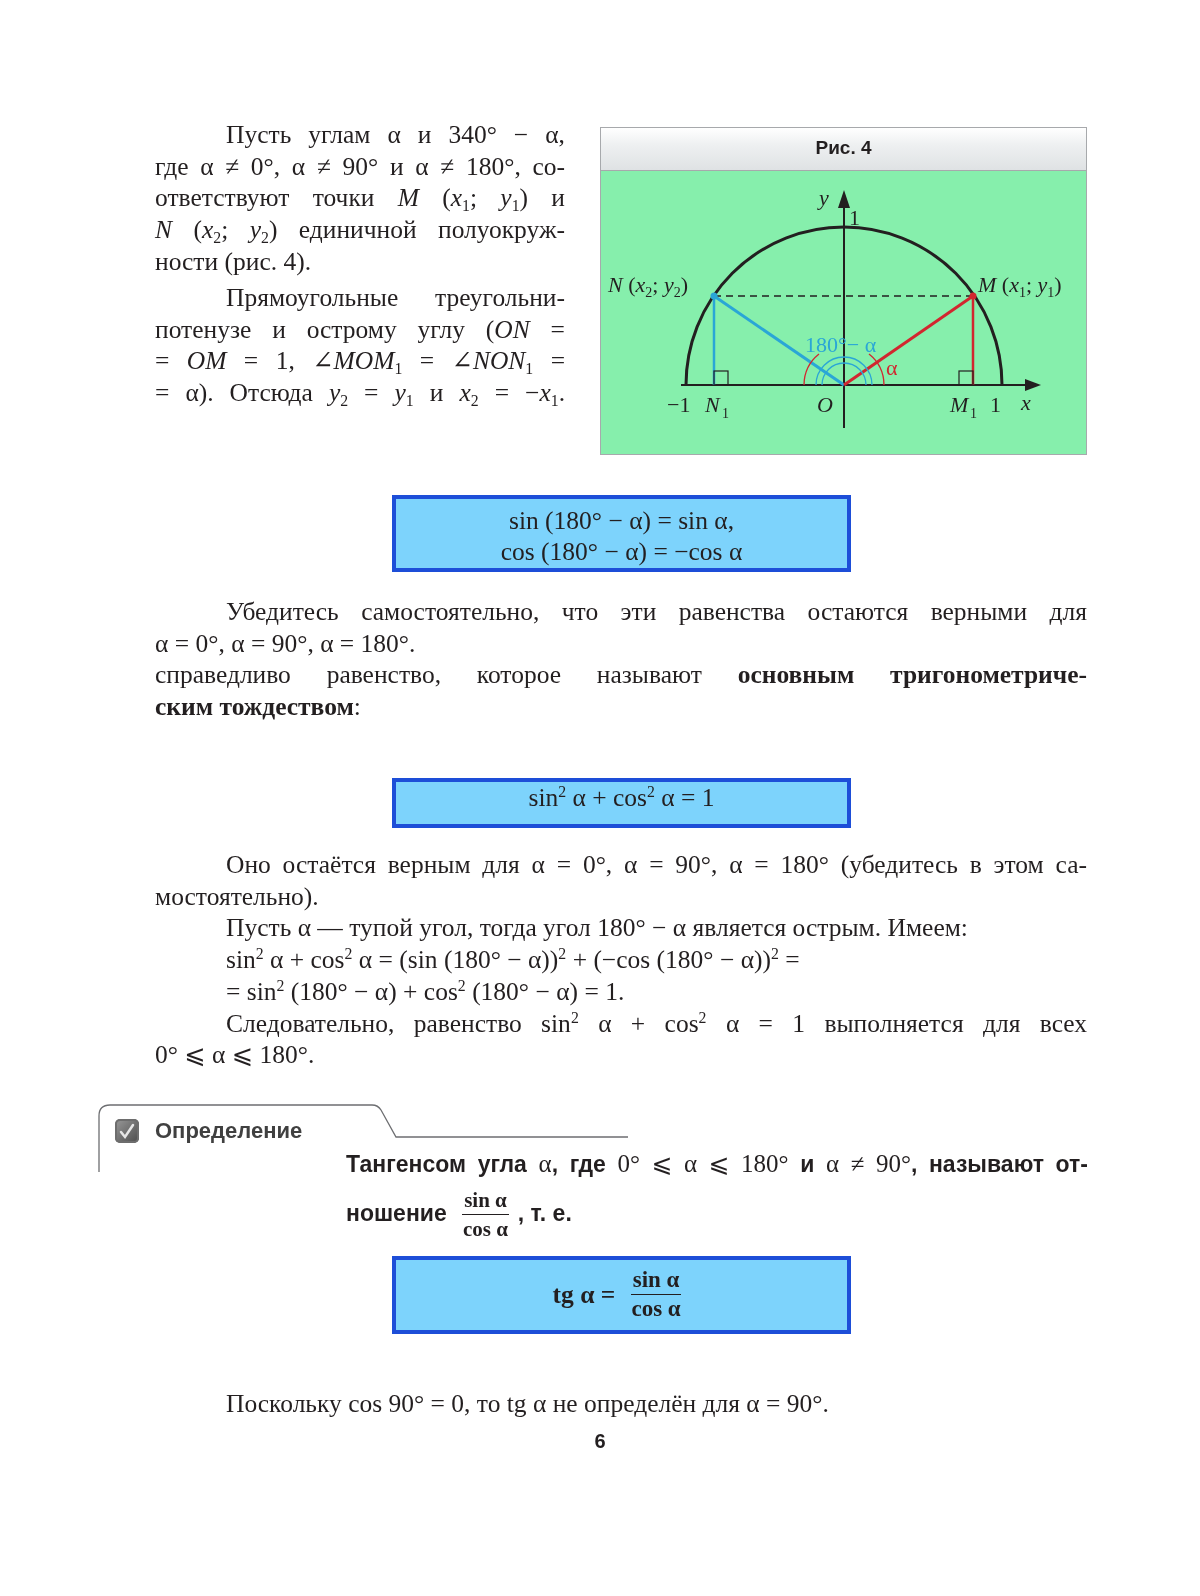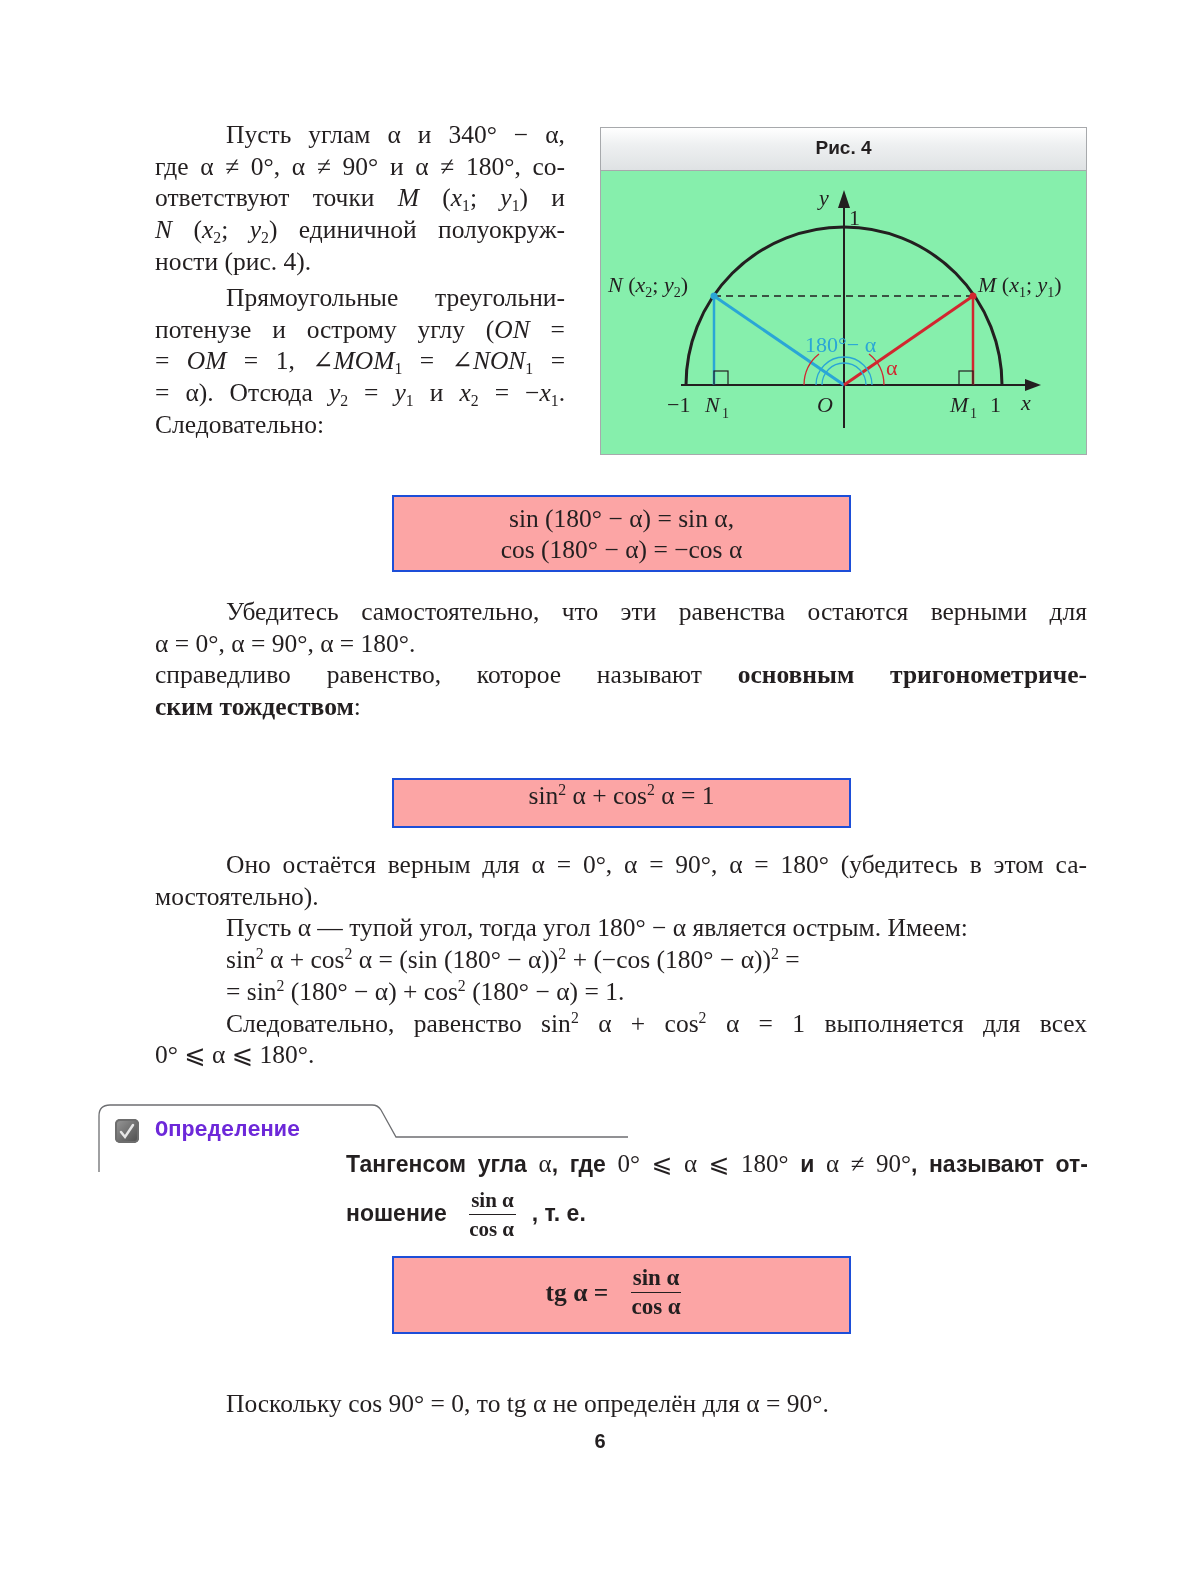--- a/index.html
+++ b/index.html
@@ -8,43 +8,43 @@
   .abs { position: absolute; }
   .txt { font-size: 25.5px; line-height: 31.7px; }
   .just { text-align: justify; text-align-last: justify; }
   .lastline { text-align: right; text-align-last: left; }
   .ind { text-indent: 71px; }
   i.m { font-style: italic; }
   sub { font-size: 62%; vertical-align: -0.3em; line-height: 0; }
   sup { font-size: 62%; vertical-align: 0.55em; line-height: 0; }
   b.bold { font-weight: bold; }
 
-  .formula-box { position: absolute; border: 2px solid #1d4ed8; background: #fca5a5;
+  .formula-box { position: absolute; border: 4px solid #1d4ed8; background: #7dd3fc;
                  box-sizing: border-box; text-align: center; font-size: 25.5px; line-height: 31px; }
 
   
   .fig { position: absolute; left: 600px; top: 127px; width: 487px; height: 328px;
          border: 1.5px solid #a7a9ac; box-sizing: border-box; background: #86efac; }
   .fig-head { height: 42px; border-bottom: 1.5px solid #a7a9ac;
               background: linear-gradient(#ffffff 0%, #eef0f1 40%, #dfe2e4 100%);
               text-align: center; font-family: "Liberation Sans", sans-serif;
               font-weight: bold; font-size: 19px; line-height: 40px; color: #231f20; }
   .fig svg { position: absolute; left: 0; top: 42px; }
 
   
   .def-tab { position: absolute; left: 98px; top: 1104px; }
-  .def-title { position: absolute; left: 155px; top: 1118px; font-family: Liberation Mono, monospace;
-               font-weight: bold; font-size: 22px; color: #6d28d9; }
+  .def-title { position: absolute; left: 155px; top: 1118px; font-family: Liberation Sans, sans-serif;
+               font-weight: bold; font-size: 22px; color: #404040; }
   .def-icon { position: absolute; left: 115px; top: 1119px; width: 24px; height: 24px; border-radius: 5px;
               background: linear-gradient(135deg, #9a9a9a, #4a4a4a); box-shadow: inset 0 0 0 2px #6d6d6d; }
   .def-text { position: absolute; left: 346px; top: 1148px; width: 742px;
               font-family: "Liberation Sans", sans-serif; font-weight: bold; font-size: 23px; line-height: 31px;
               color: #231f20; }
   .serifm { font-family: "Liberation Serif", serif; font-weight: normal; font-size: 25px; }
-  .frac { display: inline-block; vertical-align: middle; margin: 0 16px; }
+  .frac { display: inline-block; vertical-align: middle; text-align: center; margin: 0 9px; }
   .frac .num { display: block; border-bottom: 1.5px solid #231f20; padding: 0 2px; line-height: 28px; }
   .frac .den { display: block; line-height: 28px; }
   .page-num { position: absolute; left: 0; width: 1200px; top: 1430px; text-align: center;
               font-family: "Liberation Sans", sans-serif; font-weight: bold; font-size: 20px; }
 </style>
 </head>
 <body>
 
 <div class="abs txt" style="left:155px; top:119px; width:410px;">
   <div class="just ind">Пусть углам α и 340° − α,</div>
@@ -61,21 +61,20 @@
     <span>единичной полуокруж-</span>
   </div>
   <div class="lastline">ности (рис. 4).</div>
 </div>
 
 <div class="abs txt" style="left:155px; top:282px; width:410px;">
   <div class="just ind">Прямоугольные треугольни-</div>
   <div class="just"><span>потенузе и острому углу (</span><i class="m">ON</i> =</div>
   <div class="just">= <i class="m">OM</i> <span>= 1,</span> ∠<i class="m">MOM</i><sub>1</sub> = ∠<i class="m">NON</i><sub>1</sub> =</div>
   <div class="just">= α<span>). Отсюда</span> <i class="m">y</i><sub>2</sub> = <i class="m">y</i><sub>1</sub> и <i class="m">x</i><sub>2</sub> = −<i class="m">x</i><sub>1</sub>.</div>
-  <div class="lastline">Следовательно:</div>
 </div>
 
 <div class="fig">
   <div class="fig-head">Рис. 4</div>
   <svg width="485" height="284" viewBox="0 0 485 284">
 
     <path d="M85,215 A158,158 0 0 1 401,215" fill="none" stroke="#231f20" stroke-width="3"></path>
 
     <line x1="80" y1="215" x2="430" y2="215" stroke="#231f20" stroke-width="2"></line>
     <polygon points="440,215 424,209 424,221" fill="#231f20"></polygon>

